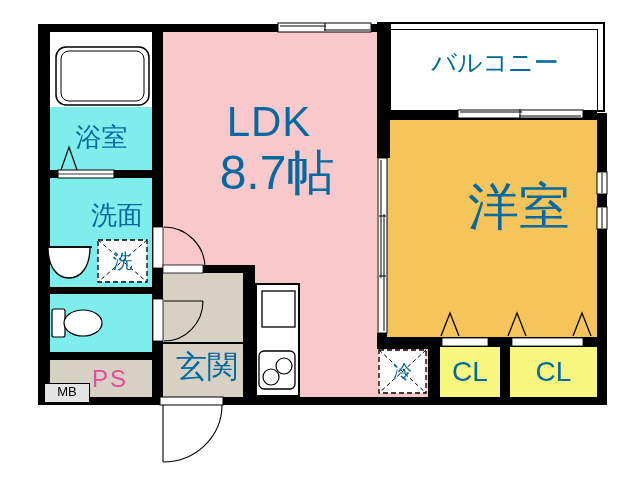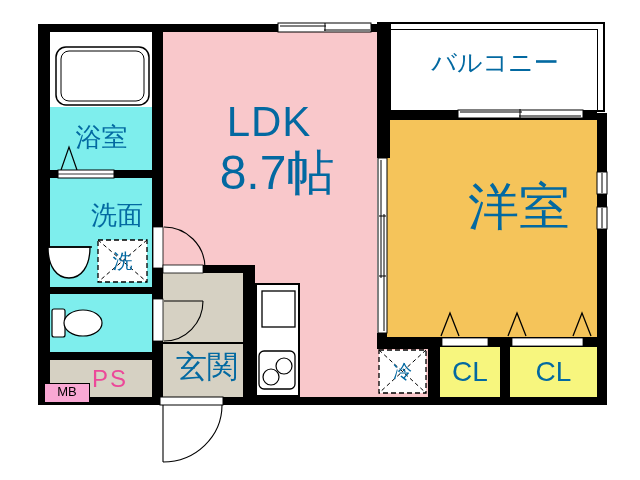--- a/index.html
+++ b/index.html
@@ -3,21 +3,21 @@
 <meta charset="utf-8">
 <style>
   html,body{margin:0;padding:0;background:#fff;}
   #stage{position:relative;width:640px;height:480px;background:#fff;overflow:hidden;
          font-family:"Liberation Sans","DejaVu Sans",sans-serif;}
   .room,.wall,.lbl,.ovl{position:absolute;box-sizing:border-box;}
   .wall{background:#000;z-index:2;}
   .room{z-index:1;}
   .lbl{z-index:6;text-align:center;color:#0369a1;line-height:1;white-space:nowrap;}
   #fixtures{position:absolute;left:0;top:0;z-index:5;}
-  .mbbox{position:absolute;z-index:7;background:#f9a8d4;border:1px solid #000;
+  .mbbox{position:absolute;z-index:7;background:#e5e5e5;border:1px solid #000;
          text-align:center;}
   .c-pink{background:#F9C8CB;}
   .c-cyan{background:#7EEEED;}
   .c-orange{background:#F5C45A;}
   .c-yellow{background:#F7F67E;}
   .c-beige{background:#D6D1C3;}
   .c-white{background:#fff;}
 </style>
 </head>
 <body>

